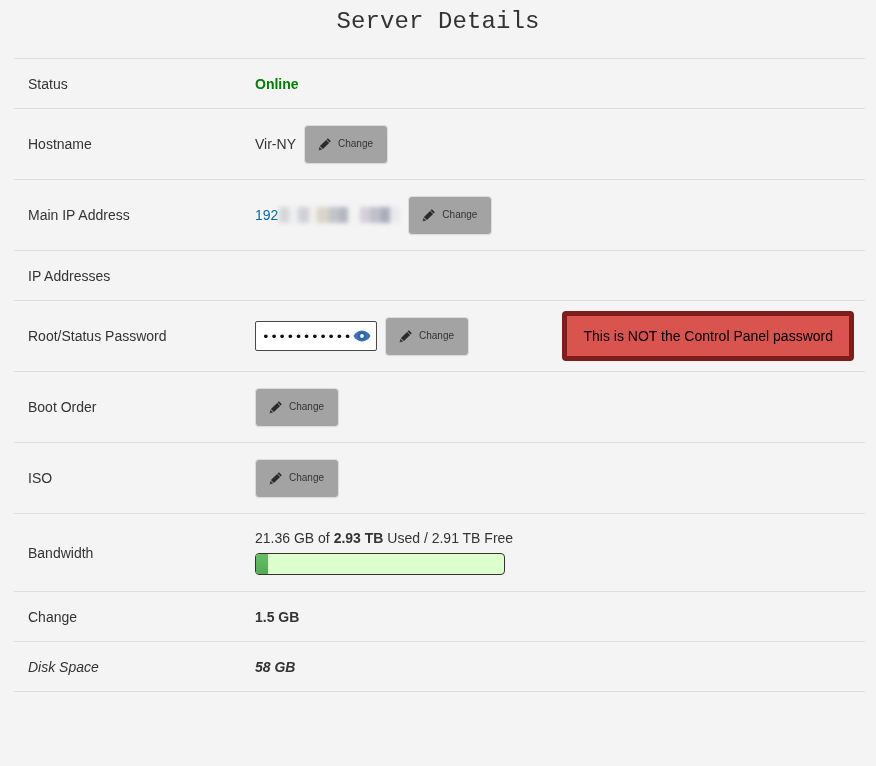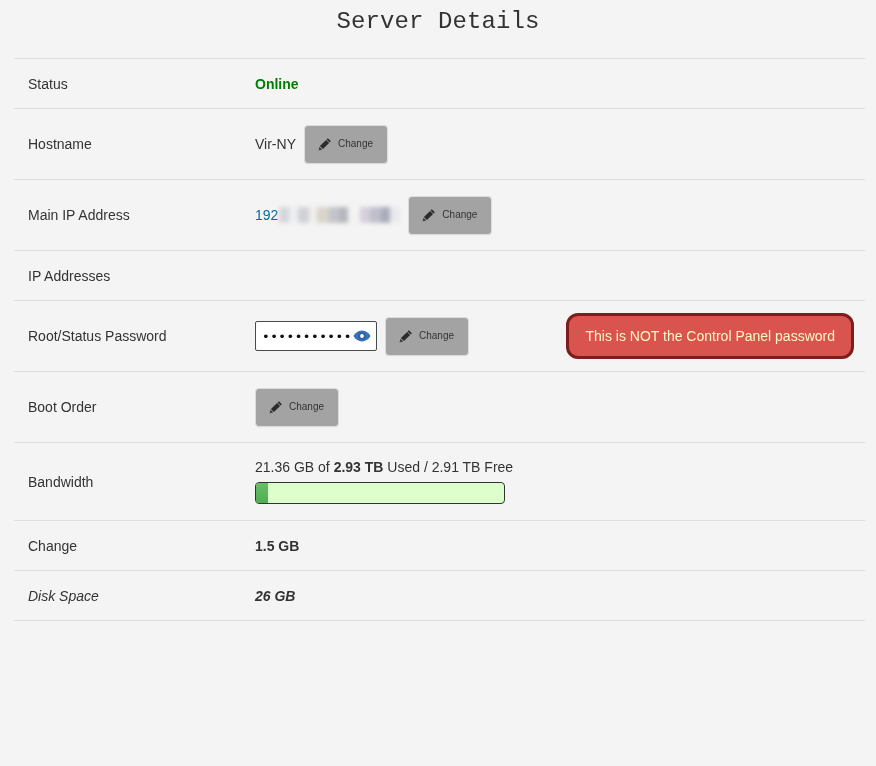--- a/index.html
+++ b/index.html
@@ -152,23 +152,23 @@
   .pw-eye {
     flex: 0 0 18px;
     width: 18px;
     height: 14px;
     margin-left: 2px;
   }
 
   
   .btn-danger {
     background: #d9534f;
-    border: 3px solid #7f1d1d;
-    border-radius: 12px;
-    color: #fef9c3;
+    border: 5px solid #7f1d1d;
+    border-radius: 4px;
+    color: #000000;
     font-size: 14px;
     font-family: "Liberation Sans", sans-serif;
     padding: 13px 16px;
     line-height: 1;
     white-space: nowrap;
     cursor: pointer;
   }
   td.aux-cell {
     text-align: right;
     padding-right: 11px;
@@ -332,20 +332,36 @@
                 <path d="M3.1 9.7l6.6-6.6 3.2 3.2-6.6 6.6z" fill="#2b2b2b"></path>
                 <path d="M2.6 10.4l2.9 2.9-3.9 1z" fill="#3a3a3a"></path>
                 <path d="M1.6 14.3l1.2-.3-.9-.9z" fill="#d9a05b"></path>
               </svg>
             </span>
             <span>Change</span>
           </button>
         </td>
       </tr>
 
+      <tr class="row-h-tall">
+        <td class="label-cell">ISO</td>
+        <td class="value-cell" colspan="2">
+          <button class="btn-change">
+            <span class="pencil">
+              <svg viewBox="0 0 16 16" width="15" height="15" aria-hidden="true">
+                <path d="M11.6 1.2l3.2 3.2-1.4 1.4-3.2-3.2z" fill="#2b2b2b"></path>
+                <path d="M3.1 9.7l6.6-6.6 3.2 3.2-6.6 6.6z" fill="#2b2b2b"></path>
+                <path d="M2.6 10.4l2.9 2.9-3.9 1z" fill="#3a3a3a"></path>
+                <path d="M1.6 14.3l1.2-.3-.9-.9z" fill="#d9a05b"></path>
+              </svg>
+            </span>
+            <span>Change</span>
+          </button>
+        </td>
+      </tr>
 
       <tr class="row-h-bw">
         <td class="label-cell">Bandwidth</td>
         <td class="value-cell" colspan="2">
           <div class="bw-text">
             <span>21.36 GB</span>
             <span>of</span>
             <b>2.93 TB</b>
             <span>Used /</span>
             <span>2.91 TB Free</span>
@@ -359,20 +375,20 @@
       <tr class="row-h-short">
         <td class="label-cell">Change</td>
         <td class="value-cell" colspan="2">
           <span class="bold-value">1.5 GB</span>
         </td>
       </tr>
 
       <tr class="row-h-short">
         <td class="label-cell">Disk Space</td>
         <td class="value-cell" colspan="2">
-          <span class="bold-value">26 GB</span>
+          <span class="bold-value">58 GB</span>
         </td>
       </tr>
 
     </tbody>
   </table>
 
 </div>
 
 </body></html>

